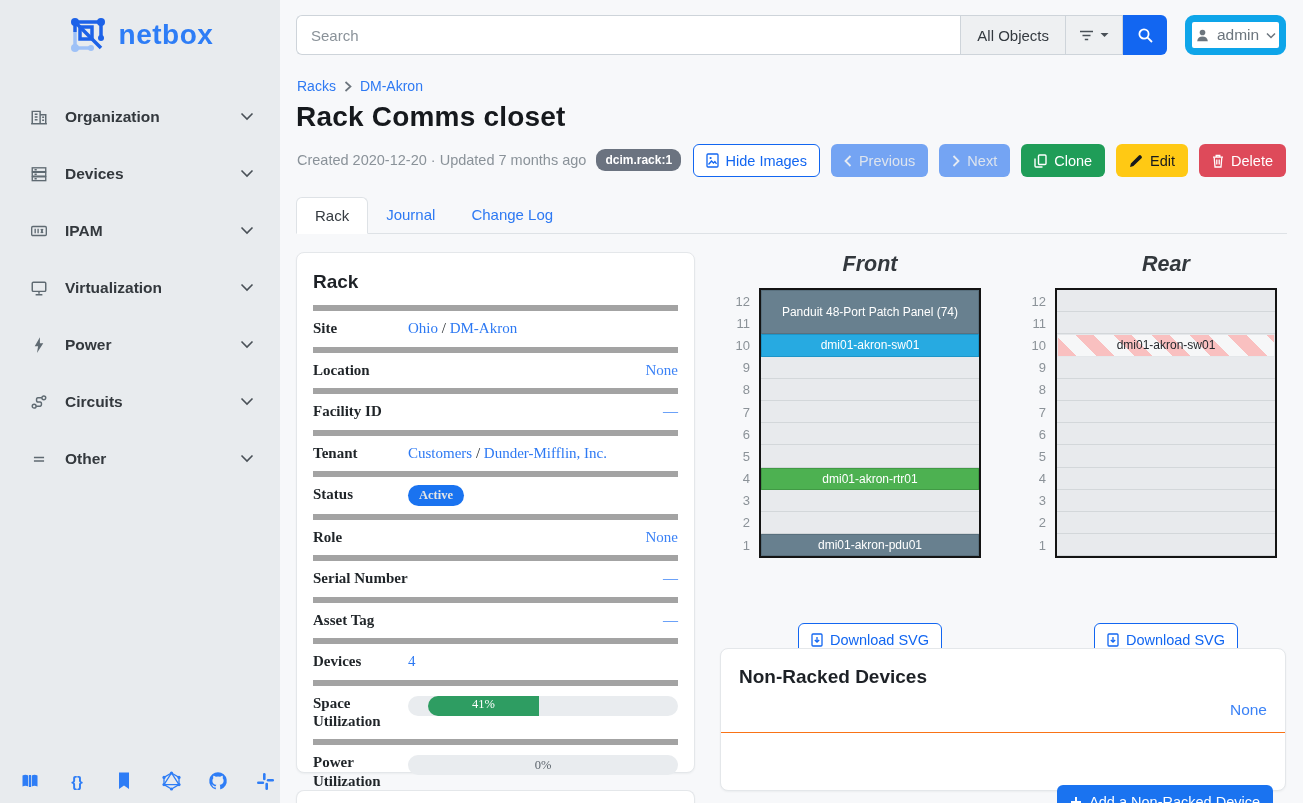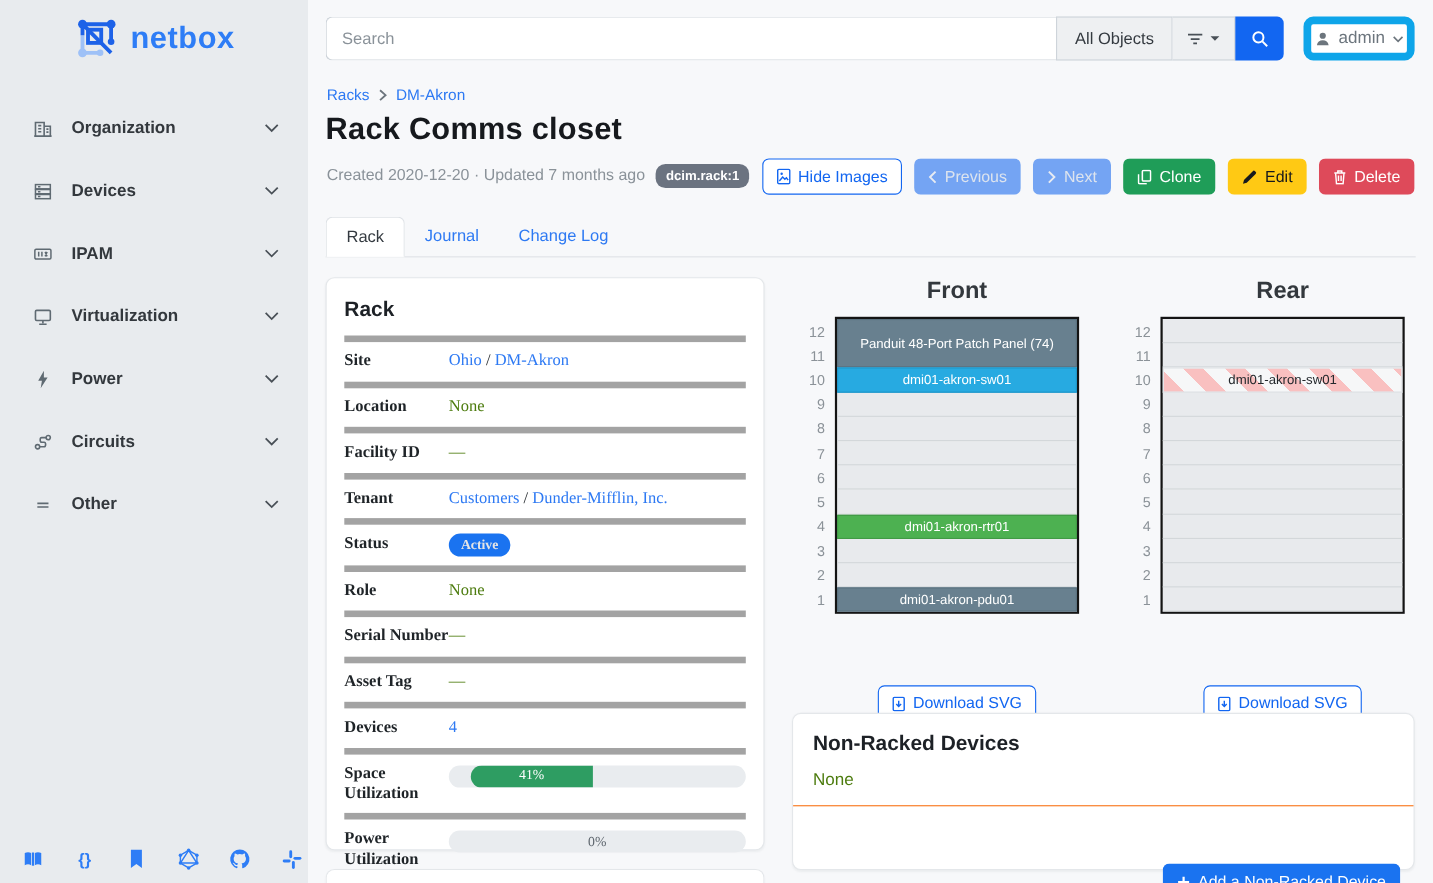--- a/index.html
+++ b/index.html
@@ -52,34 +52,34 @@
   
   .card { background:#fff; border:1px solid #e4e7ea; border-radius:8px; box-shadow:0 1px 2px rgba(20,30,40,.05); }
 
   
   .rack-card { position:absolute; left:296px; top:252px; width:399px; height:521px; padding:18px 16px 10px 16px; }
   .card-title { font-size:19px; font-weight:700; color:#1d2126; margin-bottom:12px; }
   .attr-row { display:flex; padding:8px 0; border-top:6px solid #a3a3a3; font-size:15px; align-items:flex-start; min-height:35px;font-family:Liberation Serif, serif; }
   .attr-row:first-of-type { border-top:none; }
   .attr-label { width:95px; flex:0 0 95px; font-weight:700; color:#1f2428; line-height:1.25; }
   .attr-value { flex:1; color:#1f2428; line-height:1.3; }
-  .muted { color:#4d7c0f; }
+  .muted { color:#3b82f6;text-align:right; }
   .lnk { color:#2d79f3; text-decoration:none; cursor:pointer; }
   .badge-active { display:inline-block; background:#1a73f0; color:#e5e5e5; font-size:12.5px; font-weight:700; padding:4px 11px; border-radius:11px; line-height:1; }
   .progress { position:relative; height:20px; background:#e9ecef; border-radius:10px; overflow:hidden; margin-top:2px; }
   .progress-fill { height:100%; background:#2e9d62; display:flex; align-items:flex-start; justify-content:center; color:#fff; font-size:12.5px; border-radius:10px 0 0 10px;margin-left:20px; }
   .progress-zero-label { position:absolute; inset:0; display:flex; align-items:center; justify-content:center; color:#5d656d; font-size:12.5px; }
 
   .partial-card { position:absolute; left:296px; top:790px; width:399px; height:13px; border-radius:8px 8px 0 0; border-bottom:none; }
 
   
   .elev-col { position:absolute; top:252px; width:262px; }
   .elev-front { left:719px; }
   .elev-rear { left:1015px; }
-  .elev-title { font-size:21.5px; font-weight:700; color:#33383d; text-align:center; padding-left:40px; margin-bottom:11px; }
+  .elev-title { font-size:21.5px; font-weight:700; color:#33383d; text-align:center; padding-left:40px; margin-bottom:11px;font-style:italic; }
   .elev-body { display:flex; }
   .unit-col { width:40px; display:grid; grid-template-rows:repeat(12, 22.2px); padding:2px 0; }
   .unit-num { display:flex; align-items:center; justify-content:flex-end; padding-right:9px; font-size:13px; color:#8b9298; }
   .rack-box { width:222px; border:2px solid #141414; background:#e8eaed; display:grid; grid-template-rows:repeat(12, 22.2px); position:relative; }
   .slot { border-bottom:1px solid #d3d7da; grid-column:1; cursor:pointer; }
   .slot:last-of-type { border-bottom:none; }
   .dev { grid-column:1; z-index:2; display:flex; align-items:center; justify-content:center; font-size:12px; cursor:pointer; line-height:1; }
   .dev-slate { background:#68808f; border:1px solid #59707e; color:#fff; }
   .dev-blue { background:#27aae1; border:1px solid #1d95c8; color:#fff; }
   .dev-green { background:#4db151; border:1px solid #419a45; color:#fff; }

